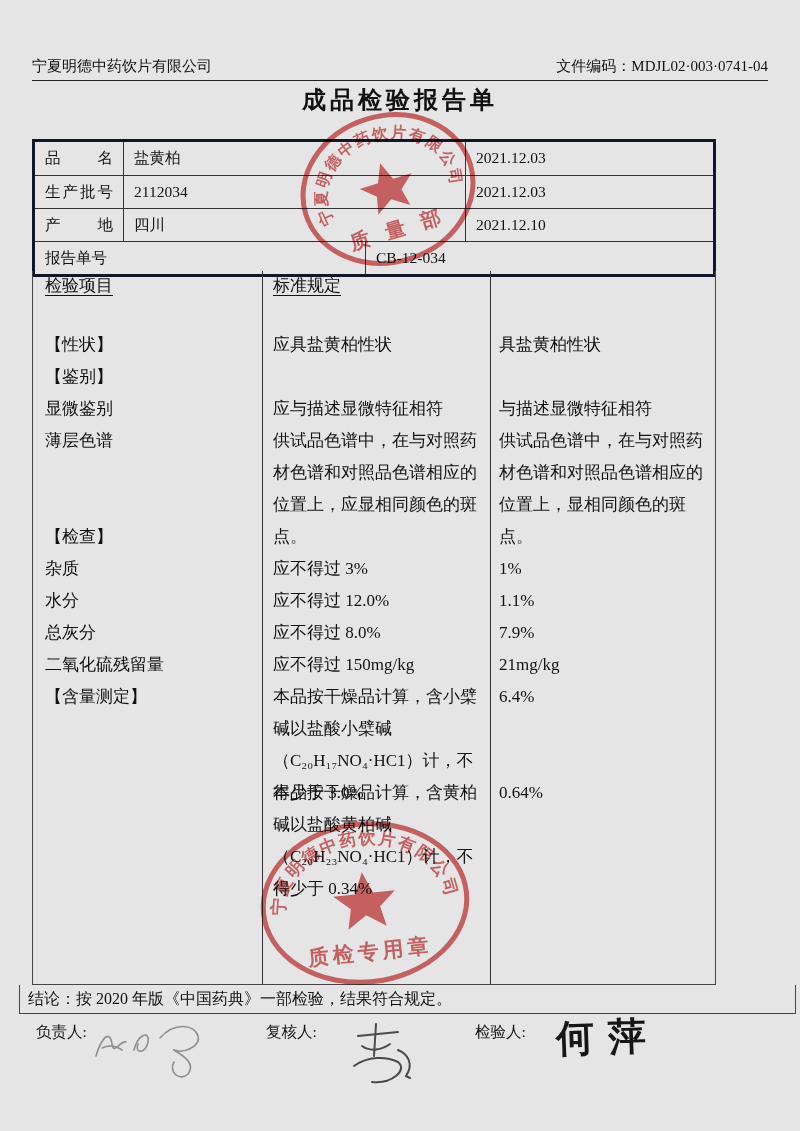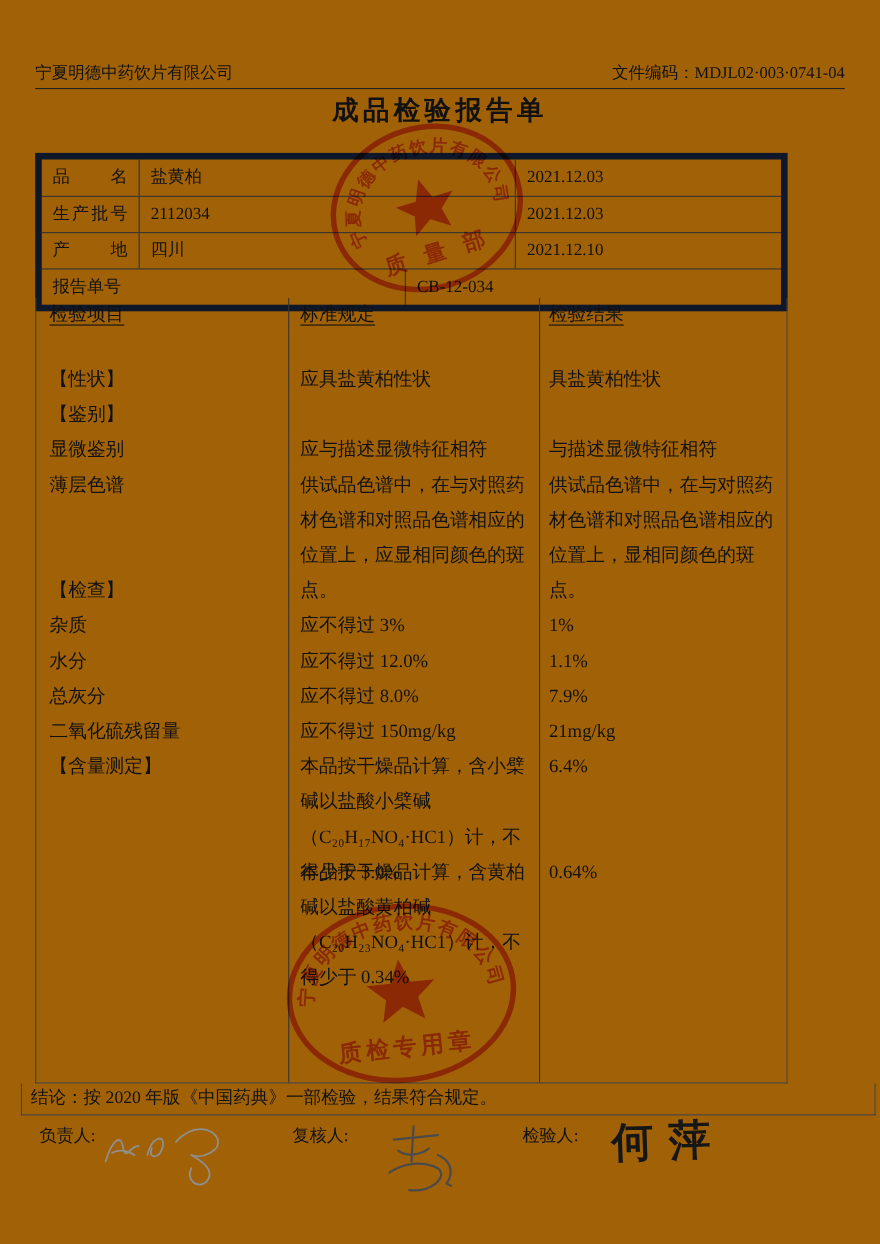--- a/index.html
+++ b/index.html
@@ -1,25 +1,25 @@
 <!DOCTYPE html>
 <html><head>
 <meta charset="utf-8">
 <style>
   html,body{margin:0;padding:0;background:#fff;}
-  .page{position:relative;width:800px;height:1131px;background:#a16207;overflow:hidden;
+  .page{position:relative;width:800px;height:1131px;background:#e5e5e5;overflow:hidden;
         font-family:"Liberation Serif","DejaVu Serif",serif;color:#111;}
   
   .hdr{position:absolute;left:32px;top:52px;width:736px;height:24px;font-size:15px;
        display:flex;justify-content:space-between;align-items:flex-end;
        border-bottom:1px solid #222;padding-bottom:4px;}
   .title{position:absolute;left:0;top:84px;width:800px;text-align:center;
          font-size:24px;font-weight:bold;letter-spacing:4px;}
   
-  .info{position:absolute;left:32px;top:139px;width:684px;border:6px solid #0f172a;
+  .info{position:absolute;left:32px;top:139px;width:684px;border:3px solid #0f172a;
         box-sizing:border-box;font-size:15.5px;}
   .irow{display:flex;height:33px;line-height:32px;box-sizing:border-box;}
   .irow + .irow{border-top:1px solid #333;}
   .ic{box-sizing:border-box;padding-left:10px;overflow:hidden;white-space:nowrap;}
   .ic.lab{width:88px;padding-right:10px;text-align:justify;text-align-last:justify;}
   .ic.val{width:242px;border-left:1px solid #333;}
   .ic.lab2{width:100px;border-left:1px solid #333;margin-top:36px;}
   .ic.val2{width:254px;border-left:1px solid #333;flex:1;}
   .ic.repl{width:330px;}
   .ic.repv{flex:1;border-left:1px solid #333;}
@@ -83,21 +83,20 @@
     <div class="irow">
       <div class="ic repl" style="text-align:center;text-align-last:left;">报告单号</div>
       <div class="ic repv">CB-12-034</div>
     </div>
   </div>
 
   <div class="res">
     <div class="rrow rhead h30">
       <div class="c1"><span>检验项目</span></div>
       <div class="c2"><span>标准规定</span></div>
-      <div class="c3"><span>检验结果</span></div>
     </div>
     <div class="rrow h28">
       <div class="c1"></div>
         <div class="c2"></div>
         <div class="c3"></div>
     </div>
     <div class="rrow h32">
       <div class="c1">【性状】</div>
       <div class="c2">应具盐黄柏性状</div>
       <div class="c3">具盐黄柏性状</div>

